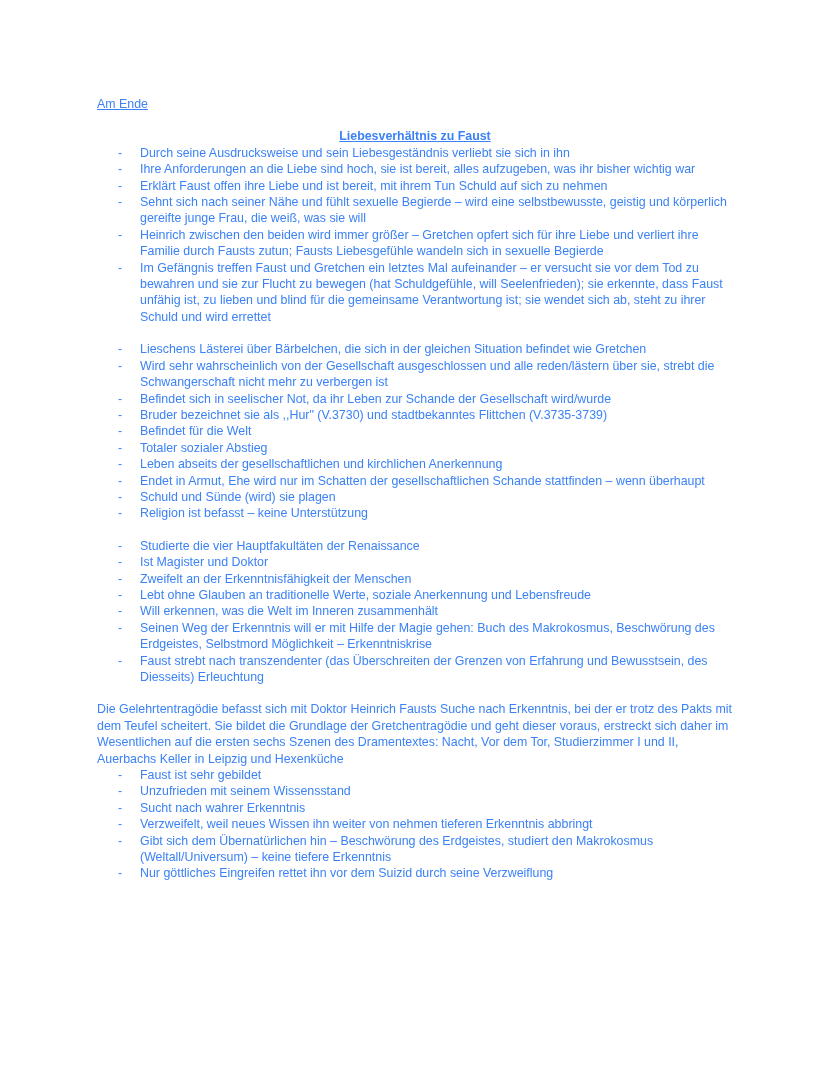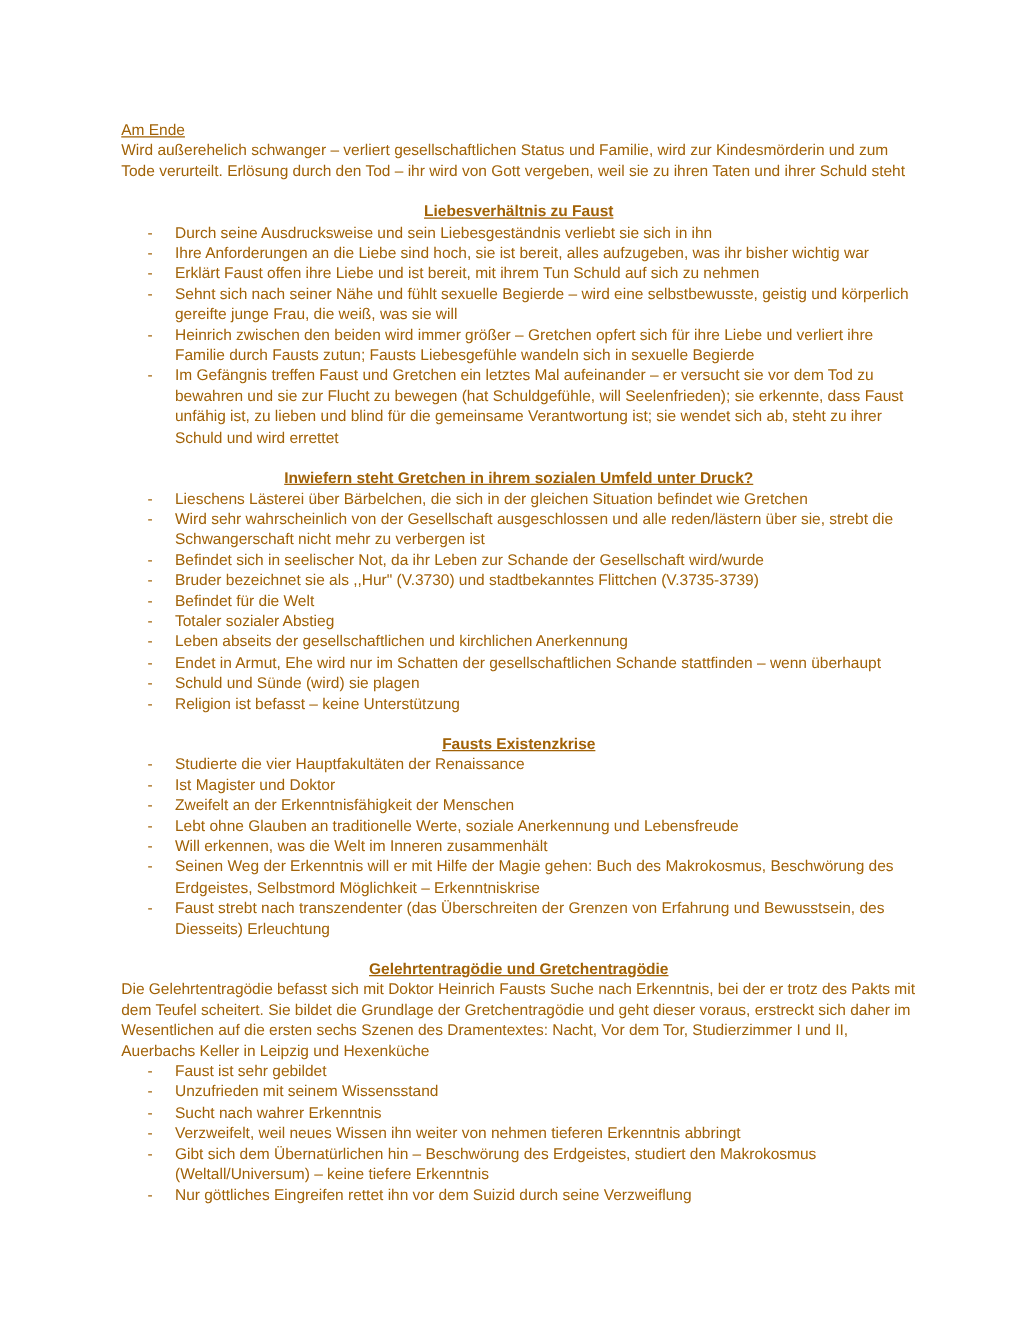--- a/index.html
+++ b/index.html
@@ -22,21 +22,21 @@
     background: #ffffff;
     overflow: hidden;
   }
   .page-content {
     position: absolute;
     left: 97px;
     top: 96px;
     width: 636px;
     font-size: 12.4px;
     line-height: 16.4px;
-    color: #a16207;
+    color: #3b82f6;
   }
   .doc-section { margin-top: 16px; }
   .doc-section:first-child { margin-top: 0; }
   .heading { margin: 0; }
   .heading.underline { text-decoration: underline; font-weight: normal; }
   .heading.bold-underline { text-decoration: underline; font-weight: bold; text-align: center; }
   .para { margin: 0; }
   .lead-bold { font-weight: normal; }
   .bullet {
     display: flex;
@@ -51,21 +51,20 @@
     flex: 1 1 auto;
   }
 </style>
 </head>
 <body>
 
 <div class="page">
   <div class="page-content">
       <section class="doc-section">
         <div class="heading underline">Am Ende</div>
-        <p class="para">Wird außerehelich schwanger – verliert gesellschaftlichen Status und Familie, wird zur Kindesmörderin und zum Tode verurteilt. Erlösung durch den Tod – ihr wird von Gott vergeben, weil sie zu ihren Taten und ihrer Schuld steht</p>
       </section>
       <section class="doc-section">
         <div class="heading bold-underline">Liebesverhältnis zu Faust</div>
         <div class="bullet">
           <span class="marker">-</span>
           <span class="btext">Durch seine Ausdrucksweise und sein Liebesgeständnis verliebt sie sich in ihn</span>
         </div>
         <div class="bullet">
           <span class="marker">-</span>
           <span class="btext">Ihre Anforderungen an die Liebe sind hoch, sie ist bereit, alles aufzugeben, was ihr bisher wichtig war</span>
@@ -81,21 +80,20 @@
         <div class="bullet">
           <span class="marker">-</span>
           <span class="btext">Heinrich zwischen den beiden wird immer größer – Gretchen opfert sich für ihre Liebe und verliert ihre Familie durch Fausts zutun; Fausts Liebesgefühle wandeln sich in sexuelle Begierde</span>
         </div>
         <div class="bullet">
           <span class="marker">-</span>
           <span class="btext">Im Gefängnis treffen Faust und Gretchen ein letztes Mal aufeinander – er versucht sie vor dem Tod zu bewahren und sie zur Flucht zu bewegen (hat Schuldgefühle, will Seelenfrieden); sie erkennte, dass Faust unfähig ist, zu lieben und blind für die gemeinsame Verantwortung ist; sie wendet sich ab, steht zu ihrer Schuld und wird errettet</span>
         </div>
       </section>
       <section class="doc-section">
-        <div class="heading bold-underline">Inwiefern steht Gretchen in ihrem sozialen Umfeld unter Druck?</div>
         <div class="bullet">
           <span class="marker">-</span>
           <span class="btext">Lieschens Lästerei über Bärbelchen, die sich in der gleichen Situation befindet wie Gretchen</span>
         </div>
         <div class="bullet">
           <span class="marker">-</span>
           <span class="btext">Wird sehr wahrscheinlich von der Gesellschaft ausgeschlossen und alle reden/lästern über sie, strebt die Schwangerschaft nicht mehr zu verbergen ist</span>
         </div>
         <div class="bullet">
           <span class="marker">-</span>
@@ -124,21 +122,20 @@
         <div class="bullet">
           <span class="marker">-</span>
           <span class="btext">Schuld und Sünde (wird) sie plagen</span>
         </div>
         <div class="bullet">
           <span class="marker">-</span>
           <span class="btext">Religion ist befasst – keine Unterstützung</span>
         </div>
       </section>
       <section class="doc-section">
-        <div class="heading bold-underline">Fausts Existenzkrise</div>
         <div class="bullet">
           <span class="marker">-</span>
           <span class="btext">Studierte die vier Hauptfakultäten der Renaissance</span>
         </div>
         <div class="bullet">
           <span class="marker">-</span>
           <span class="btext">Ist Magister und Doktor</span>
         </div>
         <div class="bullet">
           <span class="marker">-</span>
@@ -155,21 +152,20 @@
         <div class="bullet">
           <span class="marker">-</span>
           <span class="btext">Seinen Weg der Erkenntnis will er mit Hilfe der Magie gehen: Buch des Makrokosmus, Beschwörung des Erdgeistes, Selbstmord Möglichkeit – Erkenntniskrise</span>
         </div>
         <div class="bullet">
           <span class="marker">-</span>
           <span class="btext">Faust strebt nach transzendenter (das Überschreiten der Grenzen von Erfahrung und Bewusstsein, des Diesseits) Erleuchtung</span>
         </div>
       </section>
       <section class="doc-section">
-        <div class="heading bold-underline">Gelehrtentragödie und Gretchentragödie</div>
         <p class="para"><span class="lead-bold">Die Gelehrtentragödie</span><span> befasst sich mit Doktor Heinrich Fausts Suche nach Erkenntnis, bei der er trotz des Pakts mit dem Teufel scheitert. Sie bildet die Grundlage der Gretchentragödie und geht dieser voraus, erstreckt sich daher im Wesentlichen auf die ersten sechs Szenen des Dramentextes: Nacht, Vor dem Tor, Studierzimmer I und II, Auerbachs Keller in Leipzig und Hexenküche</span></p>
         <div class="bullet">
           <span class="marker">-</span>
           <span class="btext">Faust ist sehr gebildet</span>
         </div>
         <div class="bullet">
           <span class="marker">-</span>
           <span class="btext">Unzufrieden mit seinem Wissensstand</span>
         </div>
         <div class="bullet">

